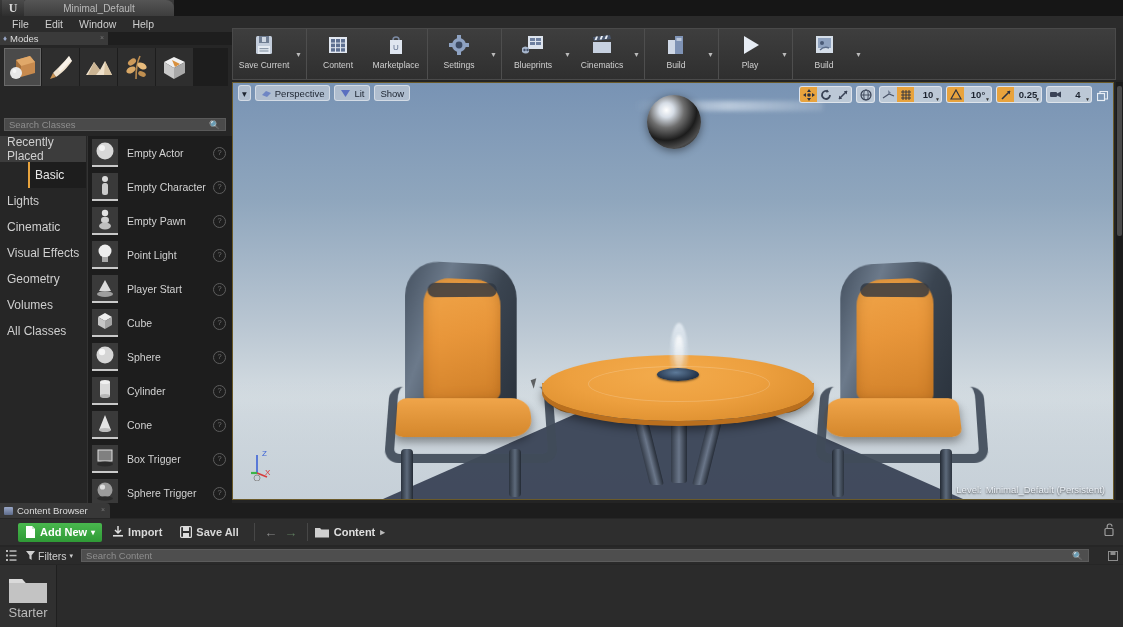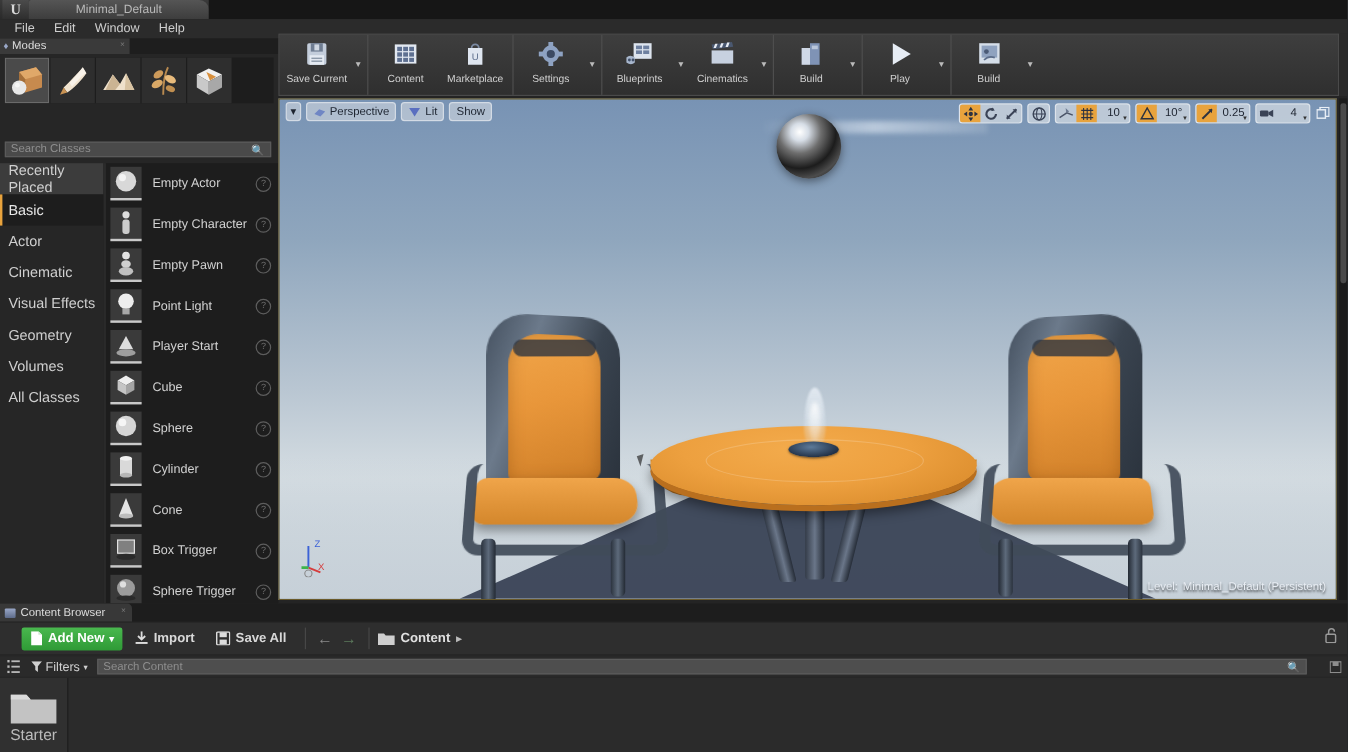--- a/index.html
+++ b/index.html
@@ -44,21 +44,21 @@
   .search-classes{position:absolute;left:4px;top:86px;width:222px;height:13px;
      background:#4a4a4a;border:1px solid #5a5a5a;box-sizing:border-box;
      display:flex;align-items:center;padding:0 4px;}
   .search-classes .sc-ph{font-size:9.5px;color:#8e8e8e;flex:1;}
   .search-classes .sc-mag{font-size:9px;color:#cfcfcf;}
 
   .cat-col{position:absolute;left:0;top:104px;width:86px;bottom:0;background:#262626;}
   .cat-item{height:26px;display:flex;align-items:center;padding-left:7px;
      font-size:12px;color:#cfcfcf;box-sizing:border-box;position:relative;}
   .cat-item.hl{background:#3c3c3c;}
-  .cat-item.sel{background:#1d1d1d;color:#e8e8e8;}
+  .cat-item.sel{background:#1d1d1d;color:#e8e8e8;margin-left:28px;}
   .cat-item.sel:before{content:"";position:absolute;left:0;top:0;bottom:0;width:2px;background:#e8a33d;}
 
   .class-col{position:absolute;left:87px;top:104px;right:0;bottom:0;background:#1d1d1d;
      border-left:1px solid #333;overflow:hidden;}
   .class-row{height:34px;display:flex;align-items:center;padding:0 6px 0 4px;box-sizing:border-box;
      position:relative;}
   .ci-thumb{width:26px;height:26px;background:#3a3a3a;position:relative;overflow:hidden;
      border-bottom:2px solid #c9c9c9;flex:none;}
   .ci-label{font-size:10.5px;color:#d2d2d2;margin-left:9px;flex:1;}
   .ci-help{width:11px;height:11px;border-radius:50%;border:1px solid #5d5d5d;
@@ -115,21 +115,21 @@
   .chair-cush{position:absolute;background:linear-gradient(165deg,#f1a64a 0%,#e8963a 45%,#cf7f28 100%);}
   .chair-seat{position:absolute;background:linear-gradient(180deg,#f0a54a,#d4872c);}
 
   
   .vp-topbar{position:absolute;left:0;top:0;right:0;height:20px;display:flex;align-items:center;
      padding-left:5px;gap:4px;pointer-events:none;}
   .vp-pill{height:14px;border-radius:3px;background:rgba(208,214,222,.62);
      border:1px solid rgba(255,255,255,.45);display:flex;align-items:center;
      padding:0 5px;gap:3px;font-size:9.5px;color:#1d2430;pointer-events:auto;}
   .vp-pill.sq{padding:0 3px;}
-  .vp-right{position:absolute;right:4px;top:3px;display:flex;align-items:center;gap:4px;}
+  .vp-right{position:absolute;right:4px;top:3px;display:flex;align-items:flex-end;gap:4px;font-weight:bold;}
   .vp-grp{height:15px;border-radius:3px;background:rgba(214,220,227,.72);
      border:1px solid rgba(255,255,255,.5);display:flex;align-items:stretch;overflow:hidden;}
   .vp-ib{width:17px;display:flex;align-items:center;justify-content:center;position:relative;}
   .vp-ib.on{background:#e8a33d;}
   .vp-num{display:flex;align-items:center;padding:0 3px 0 4px;font-size:9.5px;color:#1d2430;
      position:relative;min-width:20px;justify-content:center;}
   .vp-num .dn{position:absolute;right:1px;bottom:0px;font-size:5px;color:#333;}
   .vp-maxi{width:13px;height:13px;color:#e8eef5;font-size:9px;display:flex;
      align-items:center;justify-content:center;}
 
@@ -254,21 +254,21 @@
     </div>
 
     <div class="search-classes">
       <span class="sc-ph">Search Classes</span>
       <span class="sc-mag">🔍</span>
     </div>
 
     <div class="cat-col">
       <div class="cat-item hl">Recently Placed</div>
       <div class="cat-item sel">Basic</div>
-      <div class="cat-item">Actor</div>
+      <div class="cat-item">Lights</div>
       <div class="cat-item">Cinematic</div>
       <div class="cat-item">Visual Effects</div>
       <div class="cat-item">Geometry</div>
       <div class="cat-item">Volumes</div>
       <div class="cat-item">All Classes</div>
     </div>
 
     <div class="class-col">
 
       <div class="class-row">

